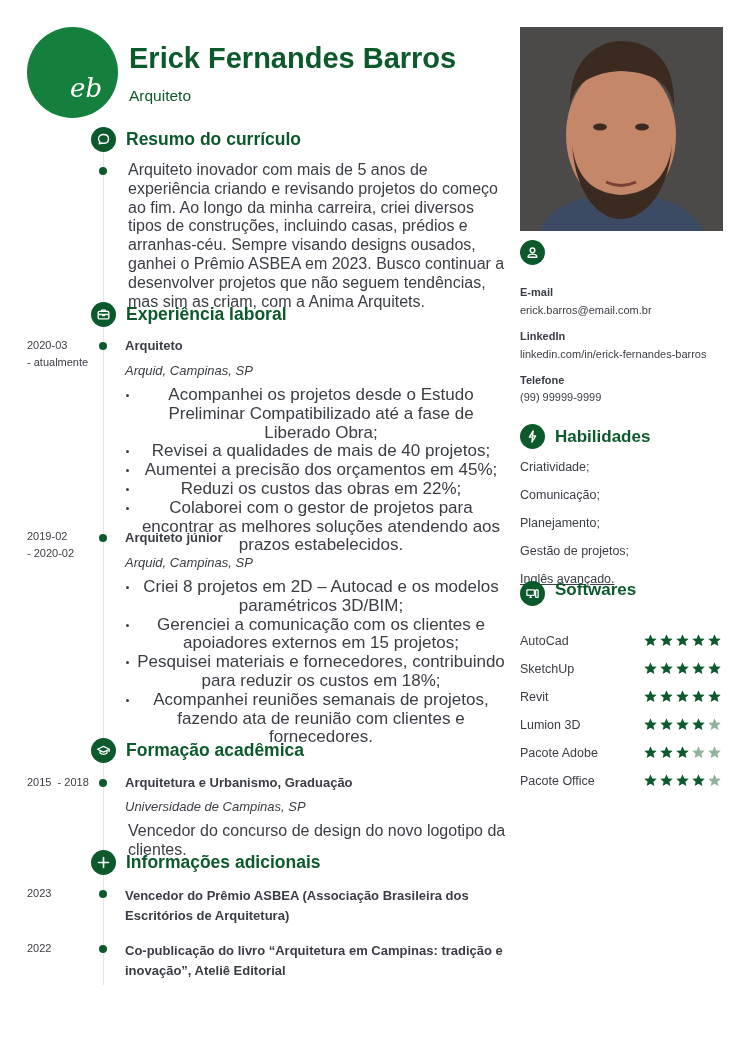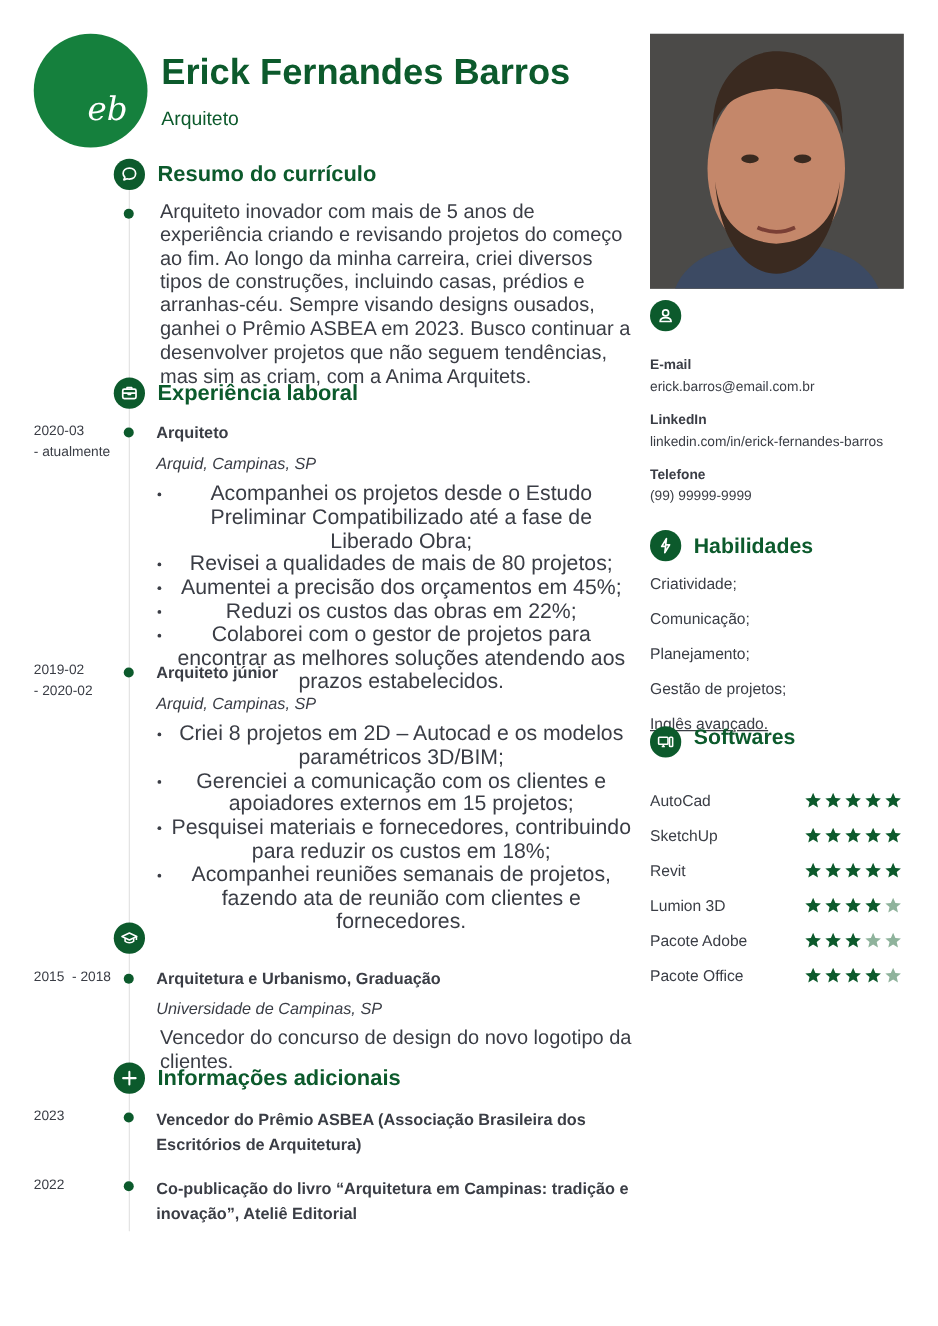--- a/index.html
+++ b/index.html
@@ -82,21 +82,21 @@
 
 <div class="date" style="top:337px;">
   <div>2020-03</div>
   <div>- atualmente</div>
 </div>
 <div class="dot" style="left:99px; top:342px;"></div>
 <div class="job-title" style="top:338px;">Arquiteto</div>
 <div class="job-sub" style="top:363px;">Arquid, Campinas, SP</div>
 <ul class="bullets" style="top:386px;">
   <li>Acompanhei os projetos desde o Estudo Preliminar Compatibilizado até a fase de Liberado Obra;</li>
-  <li>Revisei a qualidades de mais de 80 projetos;</li>
+  <li>Revisei a qualidades de mais de 40 projetos;</li>
   <li>Aumentei a precisão dos orçamentos em 45%;</li>
   <li>Reduzi os custos das obras em 22%;</li>
   <li>Colaborei com o gestor de projetos para encontrar as melhores soluções atendendo aos prazos estabelecidos.</li>
 </ul>
 
 <div class="date" style="top:528px;">
   <div>2019-02</div>
   <div>- 2020-02</div>
 </div>
 <div class="dot" style="left:99px; top:534px;"></div>
@@ -109,20 +109,21 @@
   <li>Acompanhei reuniões semanais de projetos, fazendo ata de reunião com clientes e fornecedores.</li>
 </ul>
 
 <div class="section-head" style="left:91px; top:738px;">
   <div class="section-icon">
     <svg viewBox="0 0 24 24" fill="none" stroke="#fff" stroke-width="2" stroke-linejoin="round">
         <path d="M2.5 10L12 5.5l9.5 4.5L12 14.5z"></path>
         <path d="M6.5 12v4c1.5 1.5 3.5 2 5.5 2s4-.5 5.5-2v-4M21 10.5v4"></path>
       </svg>
   </div>
+  <div class="section-title">Formação acadêmica</div>
 </div>
 <div class="date" style="top:774px; white-space:pre;">2015  - 2018</div>
 <div class="dot" style="left:99px; top:779px;"></div>
 <div class="job-title" style="top:775px;">Arquitetura e Urbanismo, Graduação</div>
 <div class="job-sub" style="top:799px;">Universidade de Campinas, SP</div>
 <div class="body-text" style="top:822px; width:390px;">Vencedor do concurso de design do novo logotipo da clientes.</div>
 
 <div class="section-head" style="left:91px; top:850px;">
   <div class="section-icon">
     <svg viewBox="0 0 24 24" fill="none" stroke="#fff" stroke-width="2.6" stroke-linecap="round">

